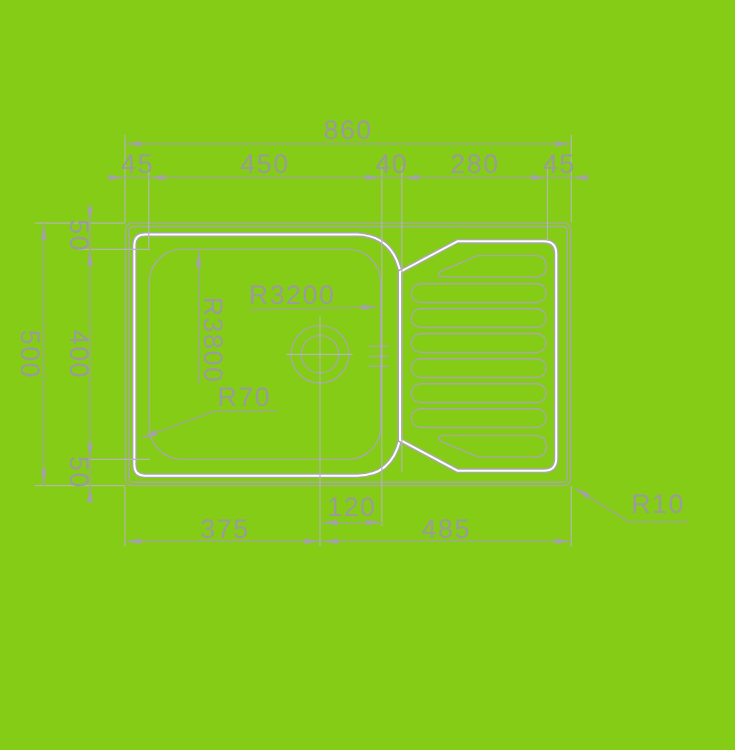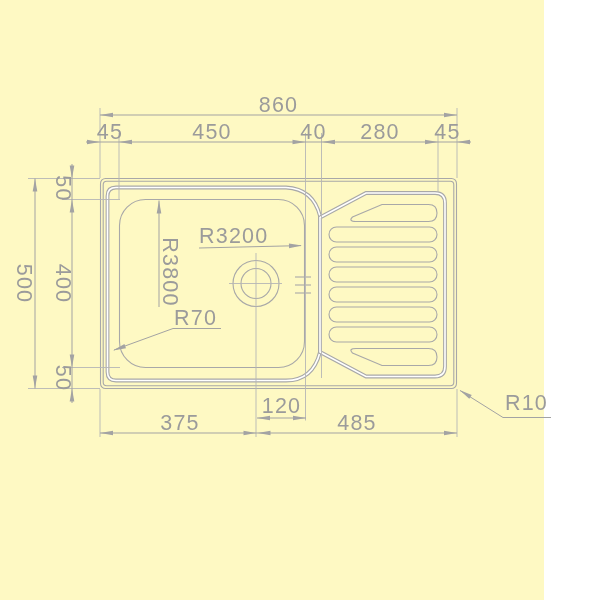--- a/index.html
+++ b/index.html
@@ -1,16 +1,16 @@
 <!DOCTYPE html>
 <html><head>
 <meta charset="utf-8">
 <style>
   html,body{margin:0;padding:0;background:#ffffff;width:600px;height:600px;overflow:hidden;}
-  .canvas{position:relative;width:544px;height:600px;background:#fef9c3;}
+  .canvas{position:relative;width:588px;height:600px;background:#84cc16;}
   svg{display:block;}
   text{
     font-family:"Liberation Sans", sans-serif;
     font-size:21.5px;
     letter-spacing:1.2px;
     fill:#9b9b9b;
   }
   .thin{stroke:#b5b5b5;stroke-width:0.9;fill:none;}
   .main{stroke:#a8a8a8;stroke-width:1.1;fill:none;}
   .dline{stroke:#a3a3a3;stroke-width:1;fill:none;}

